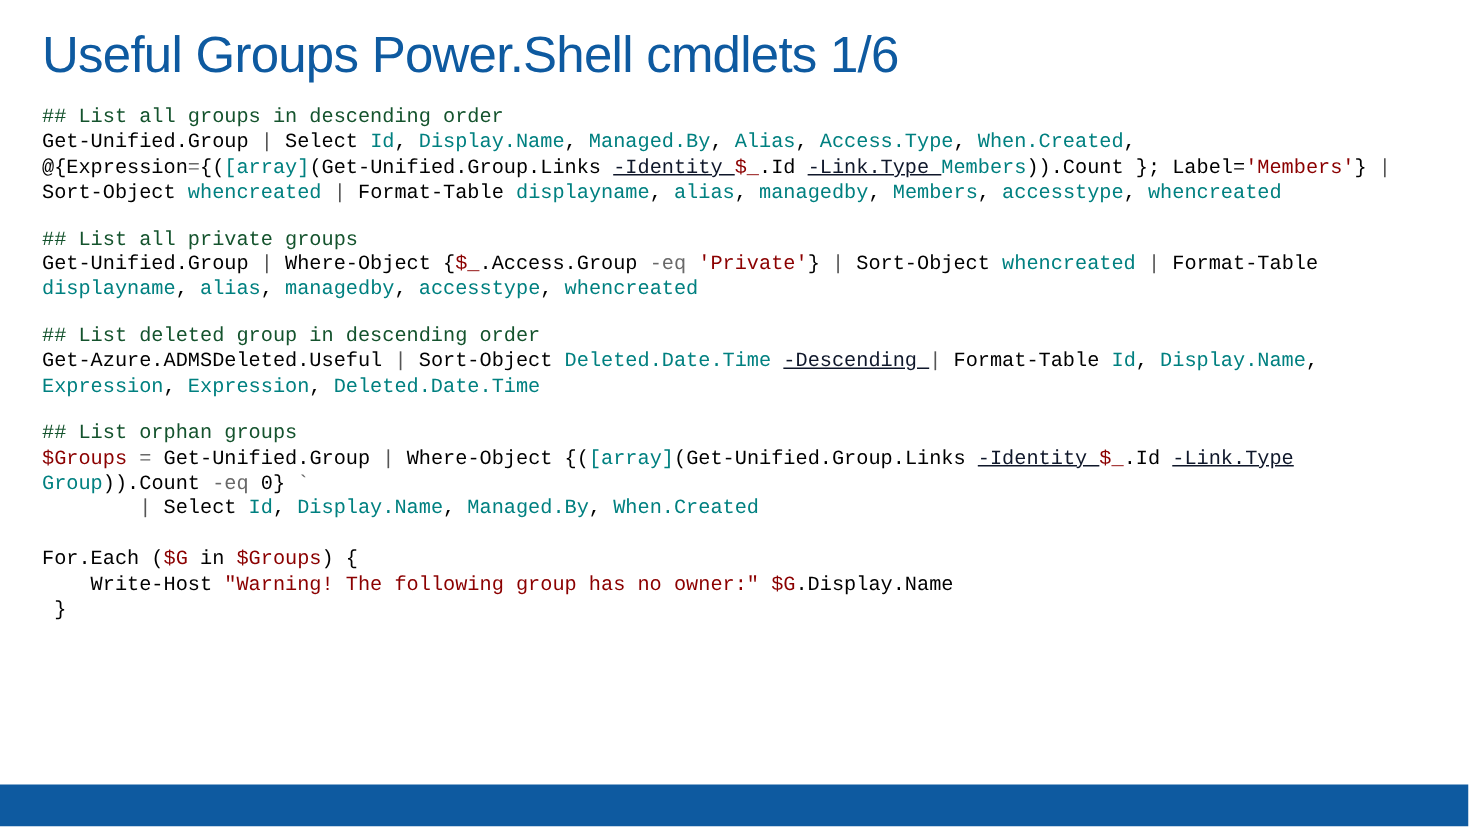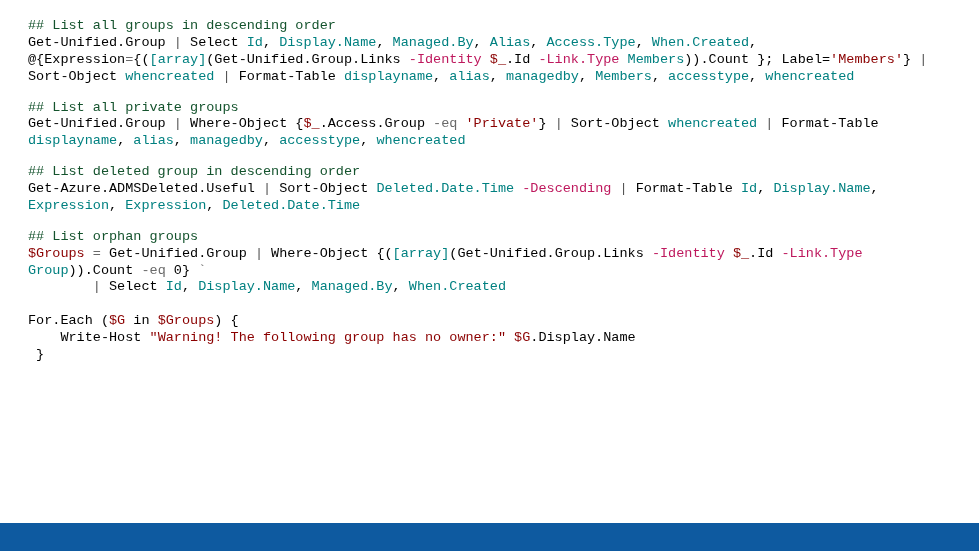--- a/index.html
+++ b/index.html
@@ -26,36 +26,37 @@
     font-size: 13.5px;
     line-height: 1.25;
     color: #000;
     white-space: pre-wrap;
     word-break: break-word;
   }
   .section { margin-bottom: 14px; }
   .pipe { color: #555; }
   .op { color: #696969; }
   .teal { color: #008080; text-align: center; }
-  .blue { color: #be185d; }
+  .blue { color: #0f172a; text-decoration: underline; }
   .green { color: #14532d; }
   .darkred { color: #8b0000; }
   .bottom-bar {
     position: absolute;
     left: 0;
     right: 0;
     bottom: 0;
     height: 28px;
     background: #0e5aa0;
   }
 </style>
 </head>
 <body>
 
 <div class="slide">
+  <h1 class="title">Useful Groups Power.Shell cmdlets 1/6</h1>
   <div class="code-block" id="code-container"><div class="section"><span class="green">## List all groups in descending order</span>
 <span>Get-Unified.Group </span><span class="pipe">|</span><span> Select </span><span class="teal">Id</span><span>, </span><span class="teal">Display.Name</span><span>, </span><span class="teal">Managed.By</span><span>, </span><span class="teal">Alias</span><span>, </span><span class="teal">Access.Type</span><span>, </span><span class="teal">When.Created</span><span>,
 </span><span>@{Expression</span><span class="op">=</span><span>{(</span><span class="teal">[array]</span><span>(Get-Unified.Group.Links </span><span class="blue">-Identity </span><span class="darkred">$_</span><span>.Id </span><span class="blue">-Link.Type </span><span class="teal">Members</span><span>)).Count }; Label=</span><span class="darkred">'Members'</span><span>} </span><span class="pipe">|</span><span>
 Sort-Object </span><span class="teal">whencreated</span><span> </span><span class="pipe">|</span><span> Format-Table </span><span class="teal">displayname</span><span>, </span><span class="teal">alias</span><span>, </span><span class="teal">managedby</span><span>, </span><span class="teal">Members</span><span>, </span><span class="teal">accesstype</span><span>, </span><span class="teal">whencreated</span></div><div class="section"><span class="green">## List all private groups</span>
 <span>Get-Unified.Group </span><span class="pipe">|</span><span> Where-Object {</span><span class="darkred">$_</span><span>.Access.Group </span><span class="op">-eq </span><span class="darkred">'Private'</span><span>} </span><span class="pipe">|</span><span> Sort-Object </span><span class="teal">whencreated</span><span> </span><span class="pipe">|</span><span> Format-Table
 </span><span class="teal">displayname</span><span>, </span><span class="teal">alias</span><span>, </span><span class="teal">managedby</span><span>, </span><span class="teal">accesstype</span><span>, </span><span class="teal">whencreated</span></div><div class="section"><span class="green">## List deleted group in descending order</span>
 <span>Get-Azure.ADMSDeleted.Useful </span><span class="pipe">|</span><span> Sort-Object </span><span class="teal">Deleted.Date.Time</span><span> </span><span class="blue">-Descending </span><span class="pipe">|</span><span> Format-Table </span><span class="teal">Id</span><span>, </span><span class="teal">Display.Name</span><span>,
 </span><span class="teal">Expression</span><span>, </span><span class="teal">Expression</span><span>, </span><span class="teal">Deleted.Date.Time</span></div><div class="section"><span class="green">## List orphan groups</span>
 <span class="darkred">$Groups</span><span> </span><span class="op">=</span><span> Get-Unified.Group </span><span class="pipe">|</span><span> Where-Object {(</span><span class="teal">[array]</span><span>(Get-Unified.Group.Links </span><span class="blue">-Identity </span><span class="darkred">$_</span><span>.Id </span><span class="blue">-Link.Type
 </span><span class="teal">Group</span><span>)).Count </span><span class="op">-eq </span><span>0} </span><span class="op">`</span><span>

